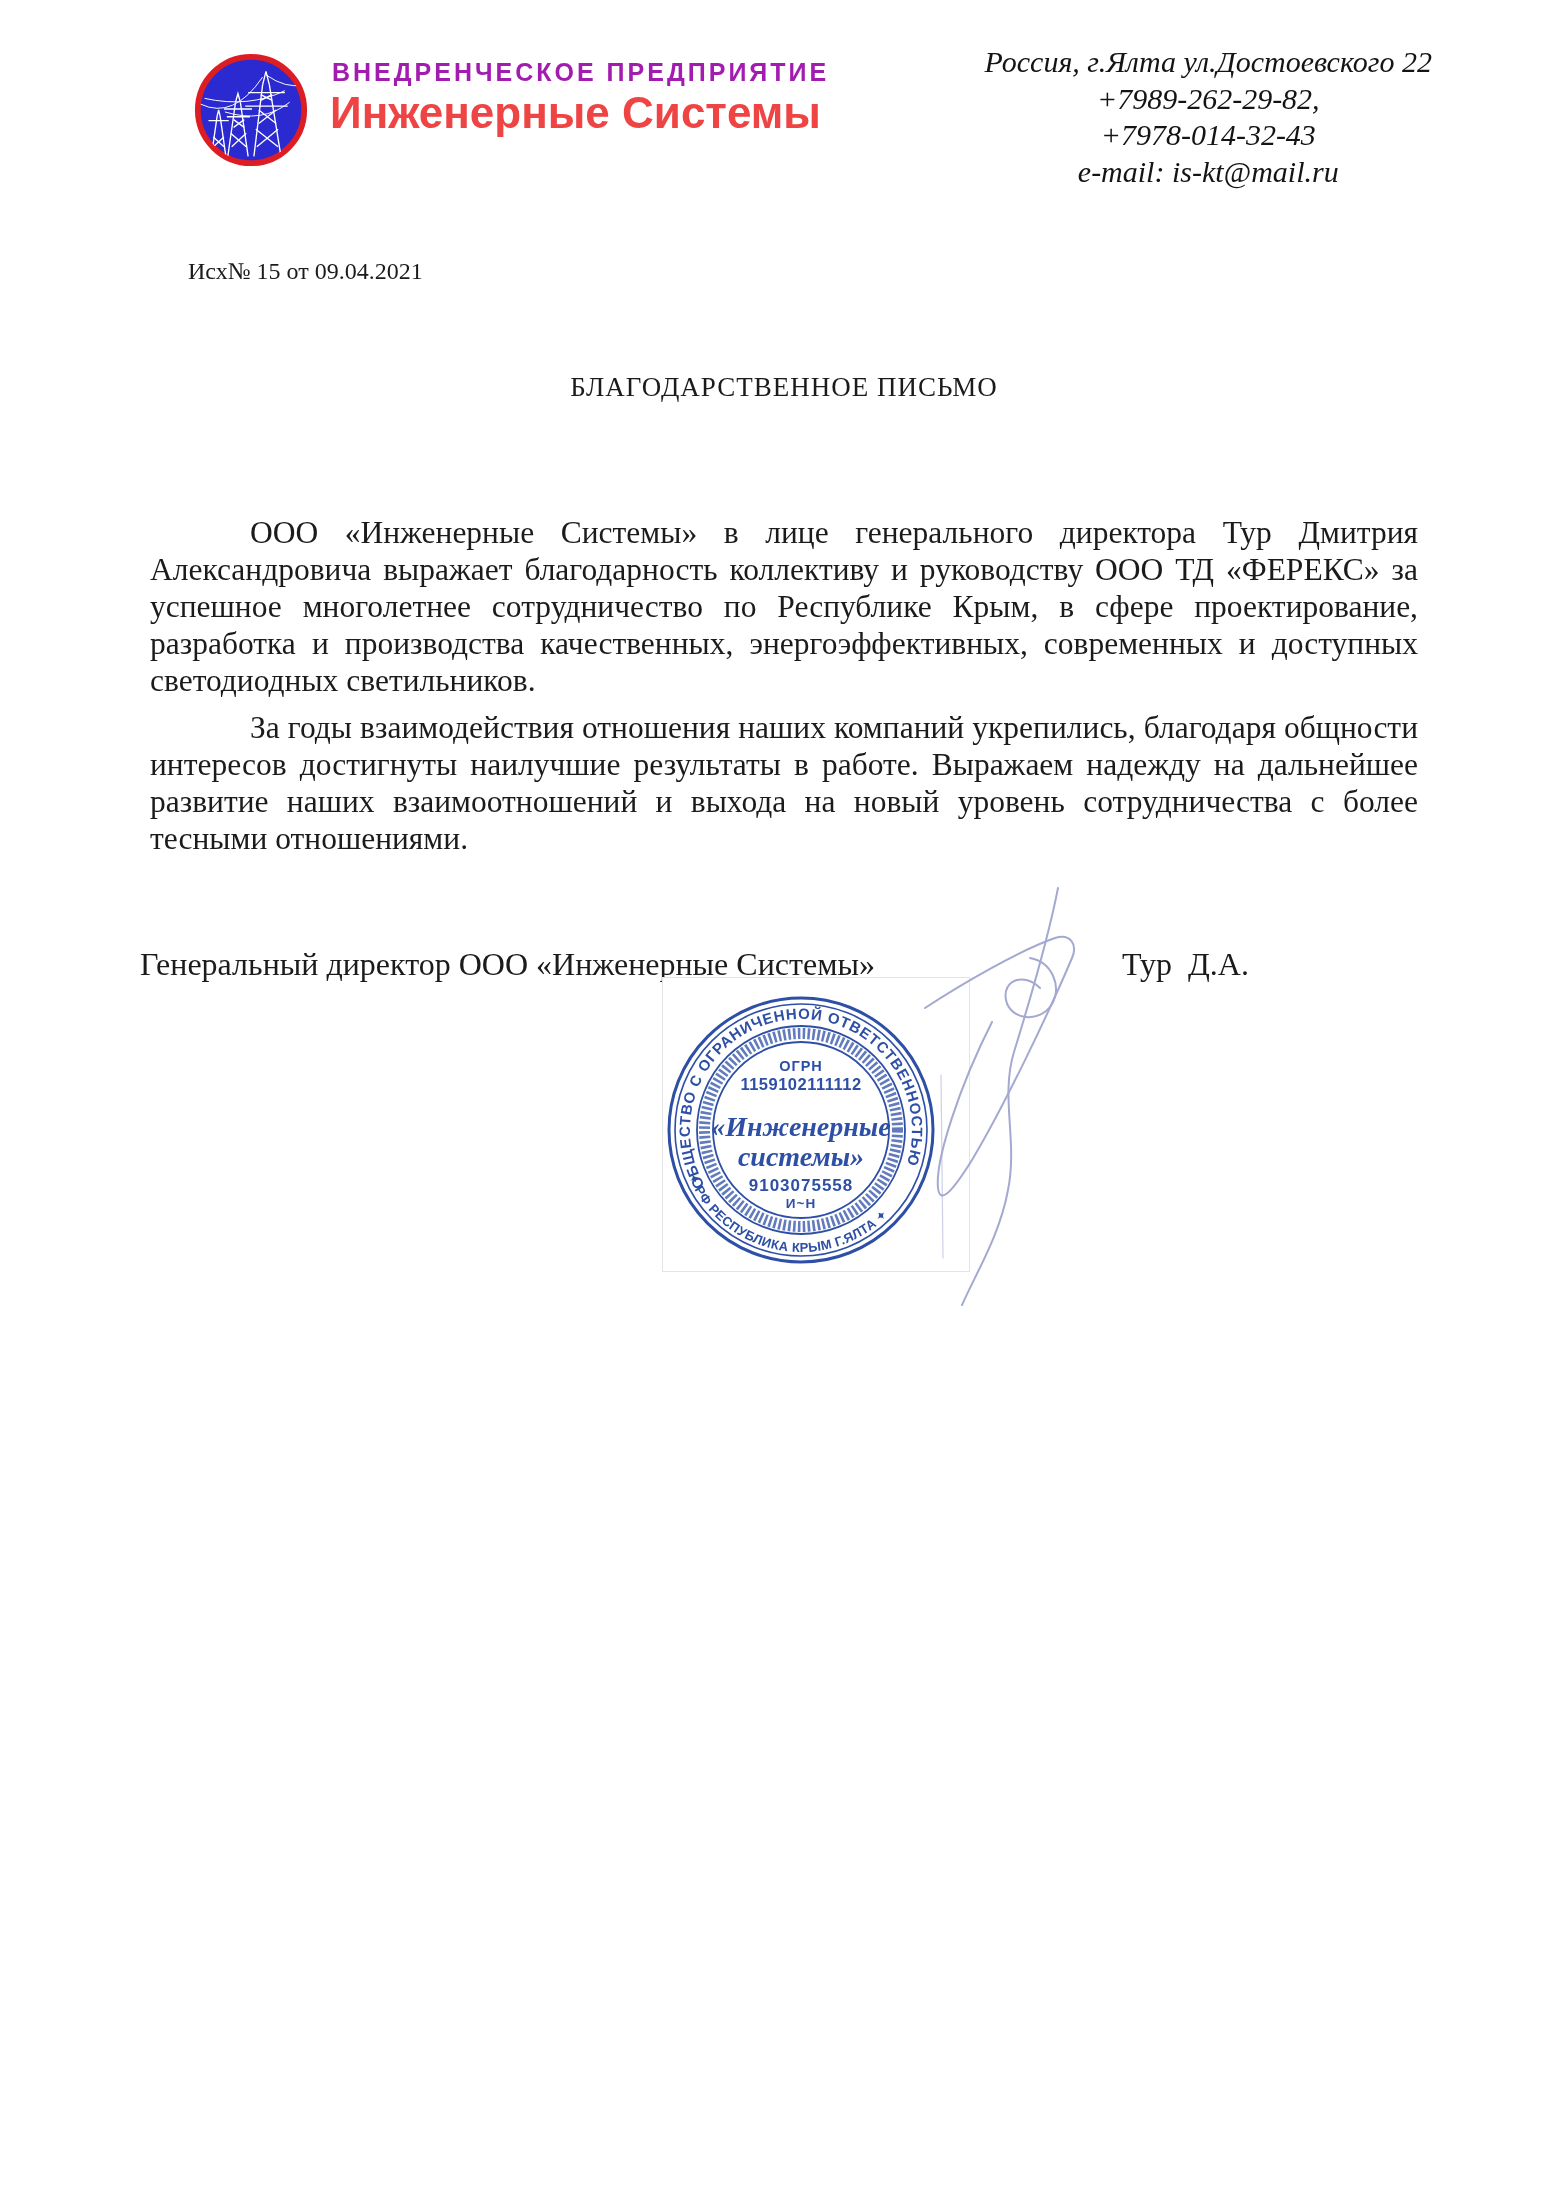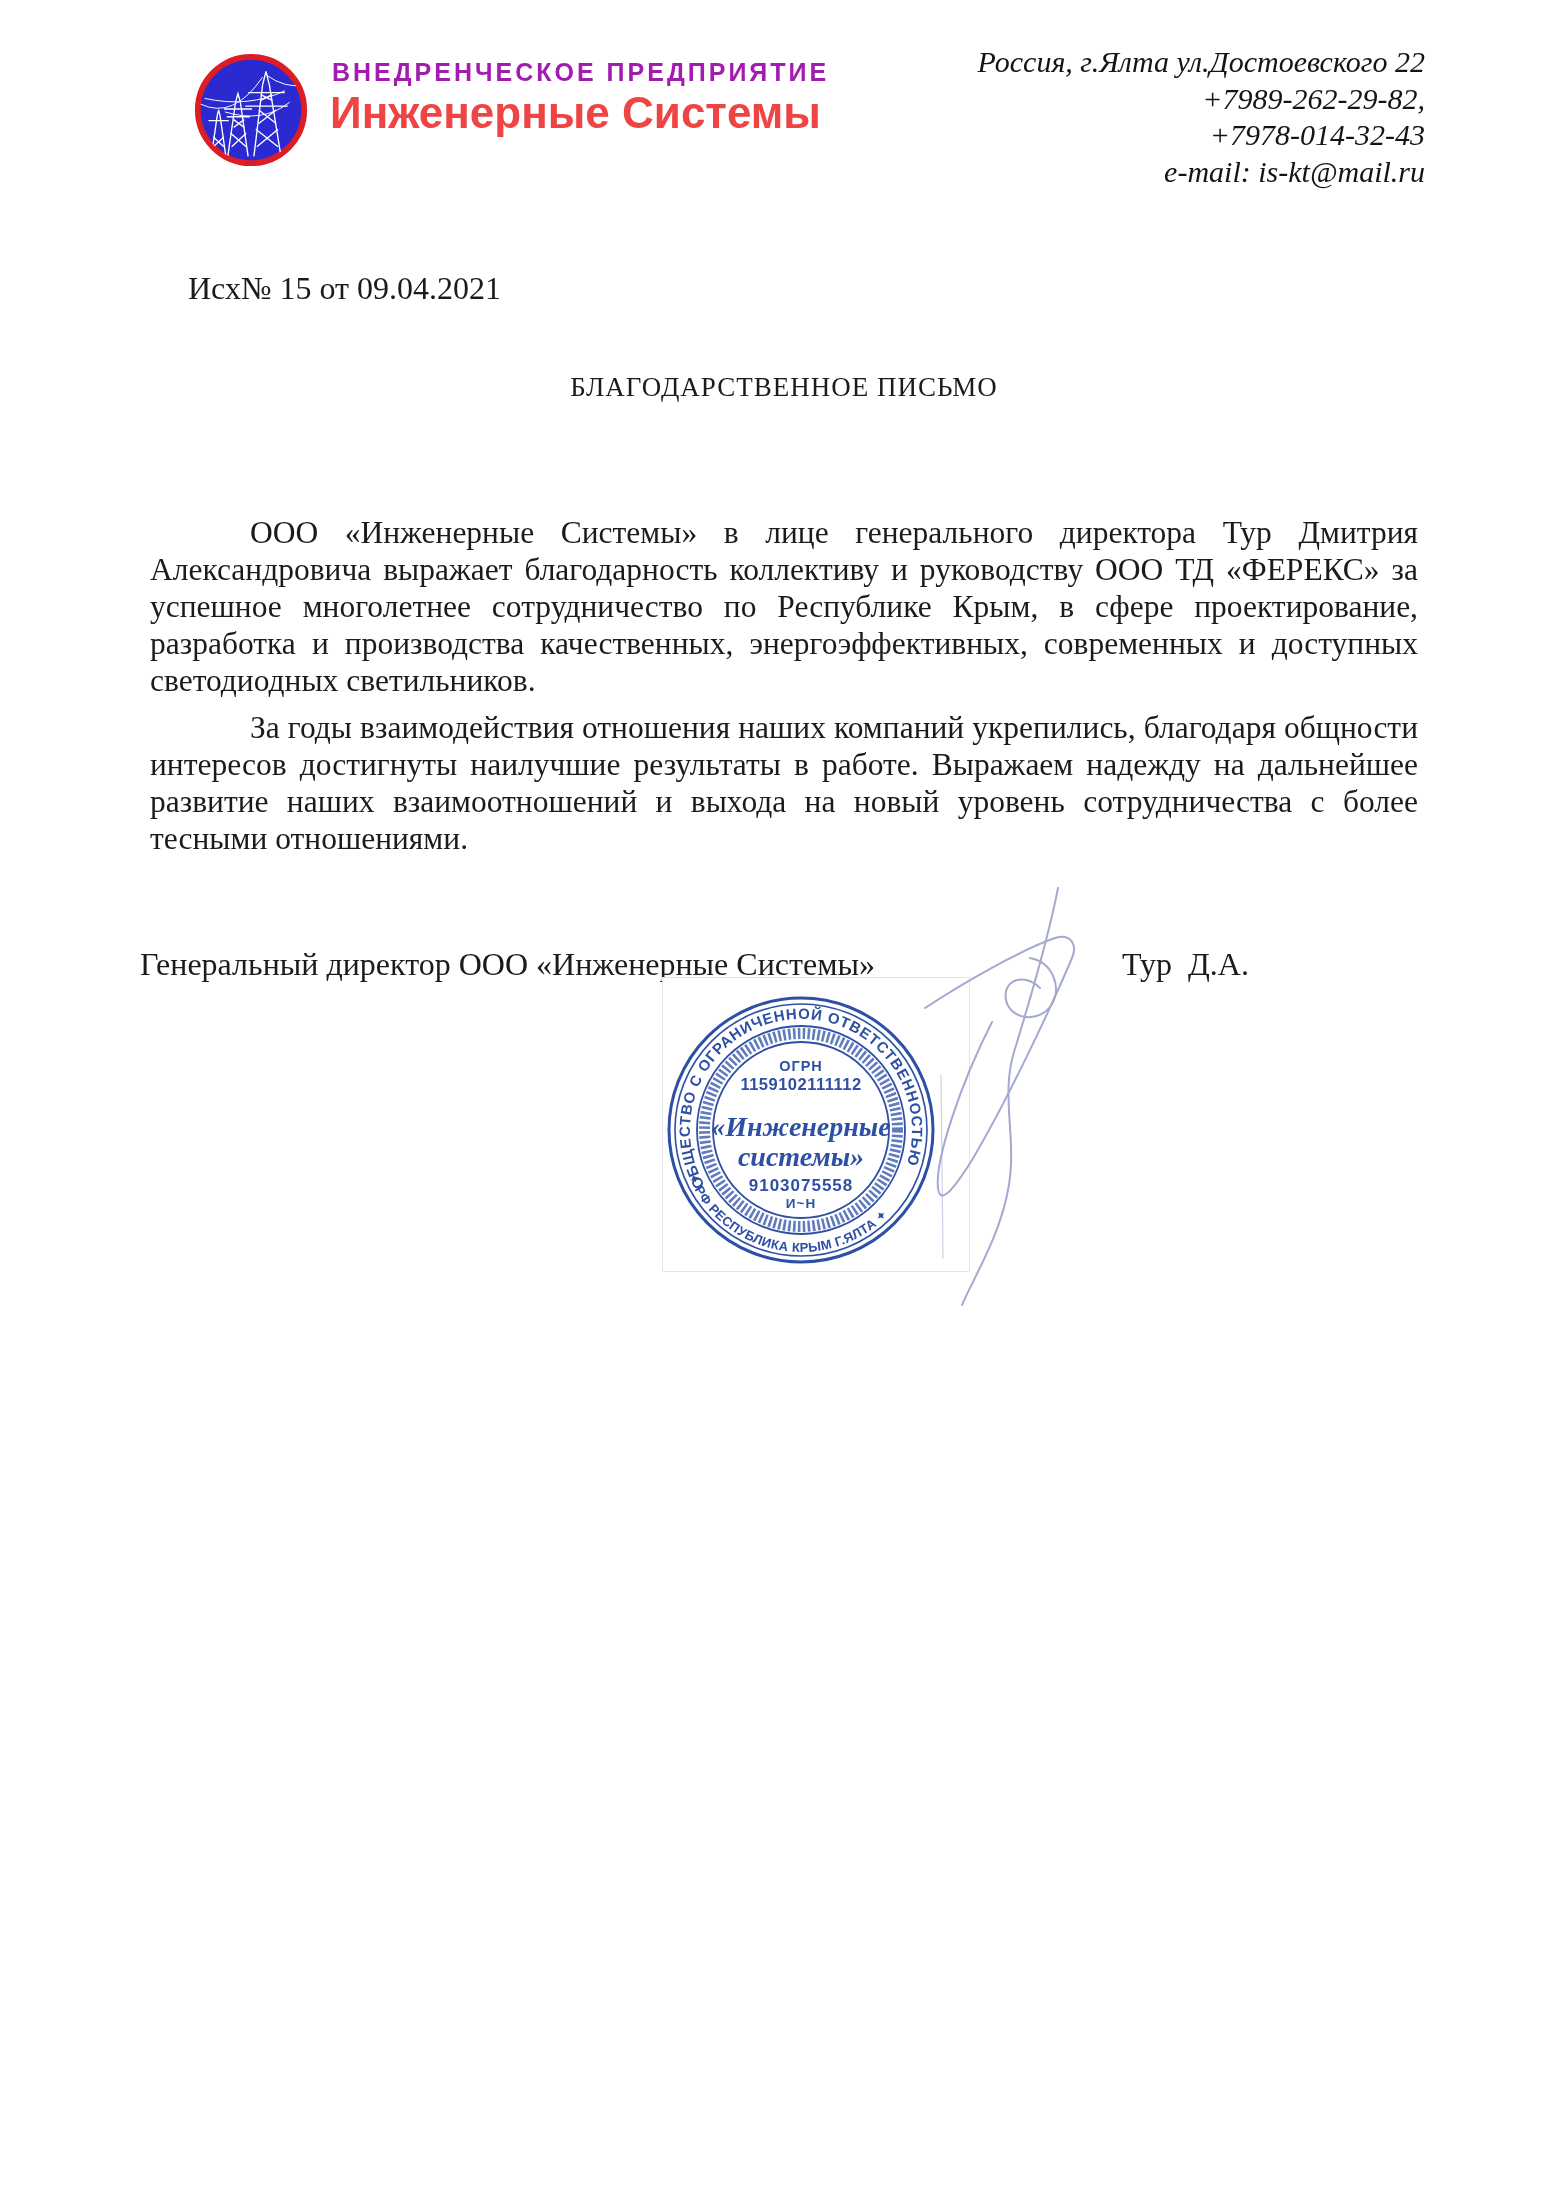--- a/index.html
+++ b/index.html
@@ -17,26 +17,26 @@
     position:absolute;left:332px;top:58px;
     font-family:"Liberation Sans","DejaVu Sans",sans-serif;
     font-weight:bold;font-size:25px;letter-spacing:3px;color:#a21caf;
   }
   .org-name{
     position:absolute;left:330px;top:88px;
     font-family:"Liberation Sans","DejaVu Sans",sans-serif;
     font-weight:bold;font-size:44px;letter-spacing:0px;color:#ef4444;
   }
   .contact-block{
-    position:absolute;right:131px;top:44px;
-    text-align:right;font-style:italic;
+    position:absolute;right:124px;top:44px;
+    text-align:center;font-style:italic;
     font-size:30px;line-height:36.5px;color:#141414;
   }
   
-  .ref-line{position:absolute;left:188px;top:270px;font-size:32px;}
+  .ref-line{position:absolute;left:188px;top:258px;font-size:24px;}
   .letter-title{
     position:absolute;left:140px;right:128px;top:372px;
     text-align:center;font-size:27px;letter-spacing:1px;
   }
   .body-text{
     position:absolute;left:140px;right:128px;top:504px;
     font-size:31.5px;line-height:37px;text-align:justify;
   }
   .body-text p{margin:10px;text-indent:100px;}
   .sig-row{position:absolute;left:140px;right:128px;top:946px;font-size:32px;}

